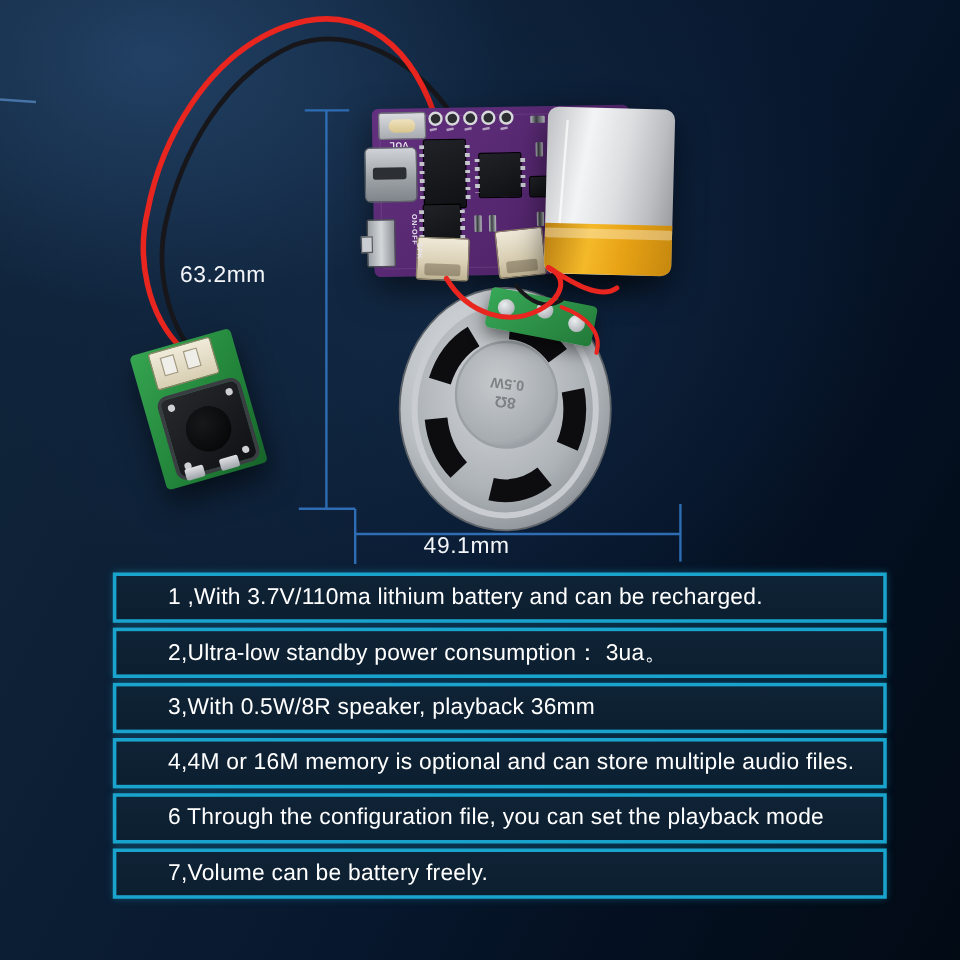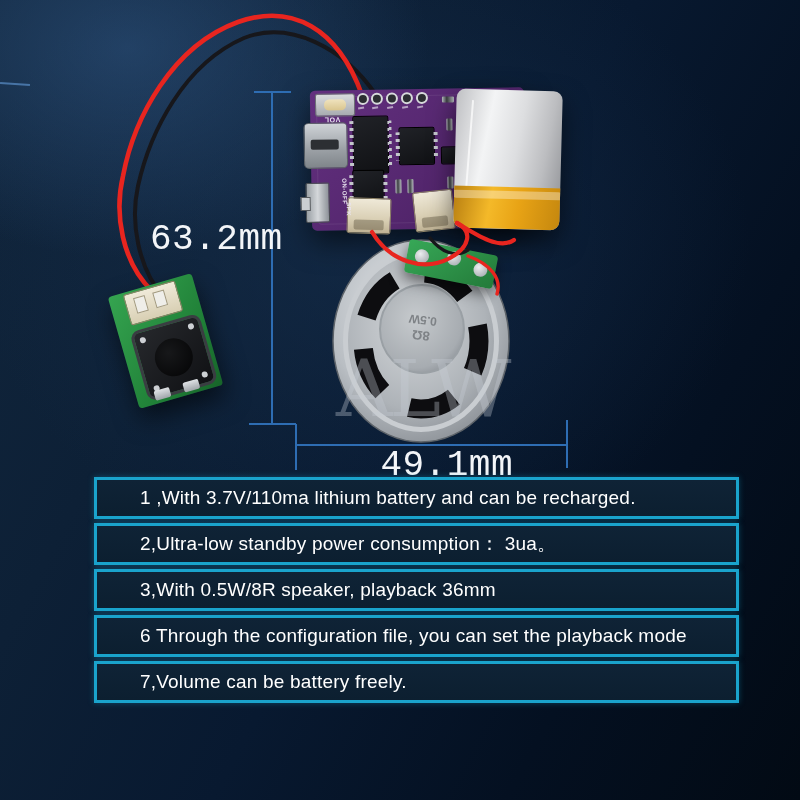--- a/index.html
+++ b/index.html
@@ -56,21 +56,21 @@
     border:1px solid #8f8468;border-radius:3px;}
   .btn-conn i{position:absolute;top:5px;width:10px;height:14px;background:#efeee9;border:1px solid #a39a7e;}
   .tact-big{position:absolute;left:11px;top:40px;width:66px;height:66px;border-radius:9px;
     background:linear-gradient(145deg,#26282c,#101114);border:3px solid #3a3d42;}
   .tact-big b{position:absolute;left:50%;top:50%;width:38px;height:38px;margin:-19px 0 0 -19px;border-radius:50%;
     background:radial-gradient(circle at 40% 35%,#17181a,#030304);}
   .dot{position:absolute;width:6px;height:6px;border-radius:50%;background:#cdd0d4;}
   .pad{position:absolute;bottom:3px;width:16px;height:10px;background:linear-gradient(180deg,#dfe2e5,#9fa4a9);border-radius:2px;}
 
   
-  .dim-label{position:absolute;color:#f3f5f8;font-size:36px;letter-spacing:.5px;text-align:right;font-family:Liberation Mono, monospace;}
+  .dim-label{position:absolute;color:#f3f5f8;font-size:19px;letter-spacing:.5px;text-align:left;}
   .watermark{position:absolute;left:336px;top:344px;font-family:"DejaVu Serif",serif;font-size:78px;
     color:rgba(200,204,214,.34);letter-spacing:-3px;user-select:none;}
 
   
   .features{position:absolute;left:94px;top:477px;width:645px;}
   .frow{box-sizing:border-box;height:42px;margin-bottom:4px;border:3px solid #1aa3cc;
     background:linear-gradient(180deg,#0f2336 0%,#0c1f30 100%);
     display:flex;align-items:center;padding-left:43px;
     box-shadow:0 0 6px rgba(26,163,204,.35);}
   .frow span{color:#ffffff;font-size:19px;letter-spacing:.2px;}
@@ -213,36 +213,38 @@
       <b></b>
       <div class="dot" style="left:5px;top:5px;"></div>
       <div class="dot" style="right:5px;top:5px;"></div>
       <div class="dot" style="left:5px;bottom:5px;"></div>
       <div class="dot" style="right:5px;bottom:5px;"></div>
     </div>
     <div class="pad" style="left:18px;"></div>
     <div class="pad" style="left:48px;"></div>
   </div>
 
-  <div class="watermark">ALW</div>
 
   <div class="dim-label" style="left:150px;top:219px;width:126px;">63.2mm</div>
   <div class="dim-label" style="left:353px;top:445px;width:160px;">49.1mm</div>
 
   <div class="features">
     <div class="frow">
         <span>1 ,With 3.7V/110ma lithium battery and can be recharged.</span>
       </div>
     <div class="frow">
         <span>2,Ultra-low standby power consumption： 3ua。</span>
       </div>
     <div class="frow">
         <span>3,With 0.5W/8R speaker, playback 36mm</span>
       </div>
     <div class="frow">
+        <span>4,4M or 16M memory is optional and can store multiple audio files.</span>
+      </div>
+    <div class="frow">
         <span>6 Through the configuration file, you can set the playback mode</span>
       </div>
     <div class="frow">
         <span>7,Volume can be battery freely.</span>
       </div>
   </div>
 
 </div>
 
 </body></html>

